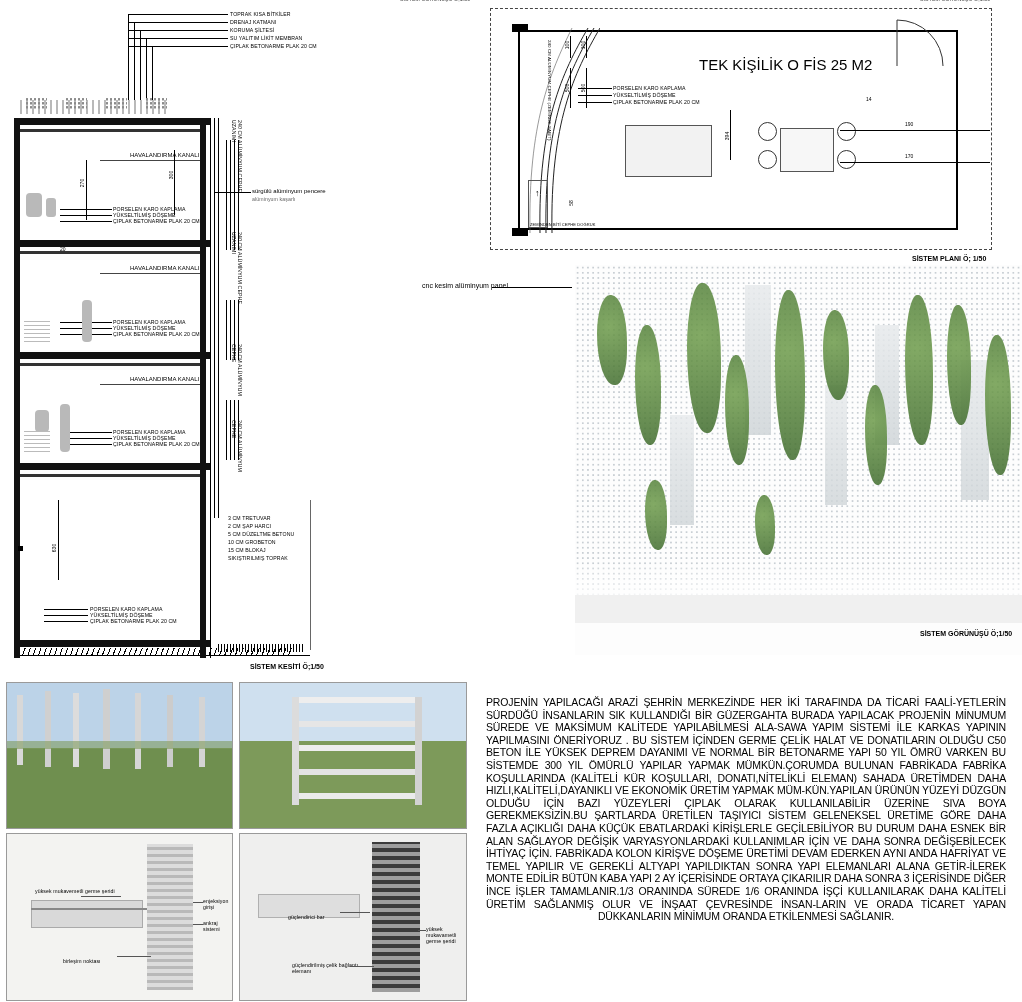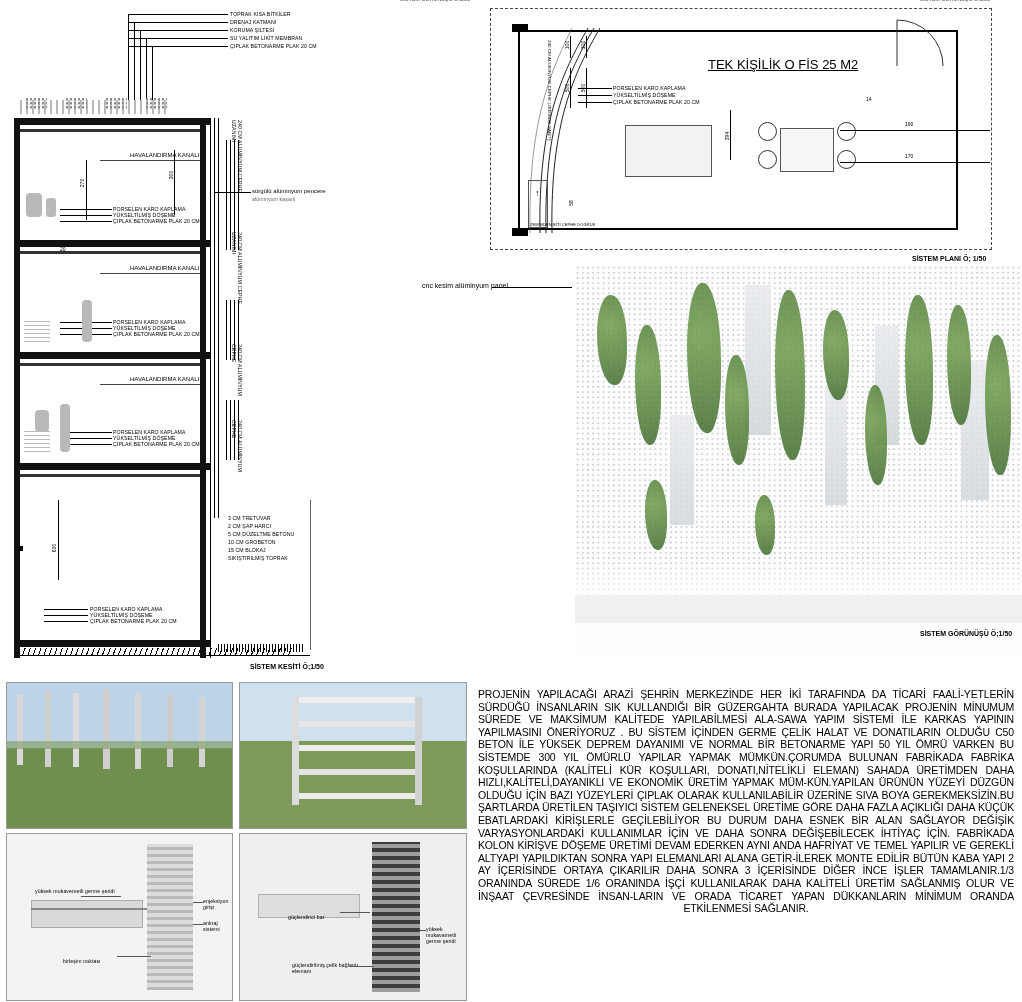--- a/index.html
+++ b/index.html
@@ -33,21 +33,21 @@
   .perf{position:absolute;left:0;top:0;width:447px;height:330px;
         background:radial-gradient(#c9cfd4 0.9px,transparent 1px);background-size:5.2px 5.2px;}
   .panelstrip{position:absolute;background:linear-gradient(180deg,#e7eaec,#cfd5d8);border:0;}
   .veg{position:absolute;border-radius:45% 55% 40% 60%;
        background:radial-gradient(circle at 40% 35%,#6d9b4a,#3f6b2c);opacity:.85;}
   
   .photo{position:absolute;border:1px solid #9a9a9a;overflow:hidden;}
   
   #textblock{position:absolute;left:470px;top:680px;width:552px;height:322px;}
   #textblock h1{font-size:15.5px;text-align:center;margin:8px 0 3px 0;font-weight:bold;letter-spacing:.2px;}
-  #textblock p{font-size:10.5px;line-height:12.6px;text-align:justify;margin:8px;
+  #textblock p{font-size:10.5px;line-height:12.6px;text-align:justify;margin:16px;
                text-align-last:center;letter-spacing:-.15px;}
 </style>
 </head>
 <body>
 
 <div id="section" class="abs">
 
   <div class="ln hline" style="left:128px;top:14px;width:100px;"></div>
   <div class="ln hline" style="left:128px;top:22px;width:100px;"></div>
   <div class="ln hline" style="left:128px;top:30px;width:100px;"></div>
@@ -197,21 +197,21 @@
     <path d="M90,0 C64,45 40,95 42,205" stroke="#222" fill="none" stroke-width="1"></path>
     <path d="M62,0 C40,45 18,95 20,205" stroke="#555" fill="none" stroke-width="0.6"></path>
   </svg>
 
   <div class="rectln" style="left:128px;top:180px;width:18px;height:46px;"></div>
   <div class="abs" style="left:135px;top:188px;font-size:9px;">↑</div>
   <div class="abs tiny" style="left:130px;top:222px;font-size:4px;">ZEMİNDEN BİTİ CEPHE DOĞRUK</div>
 
   <div class="abs tiny" style="left:152px;top:40px;width:120px;transform:rotate(90deg);transform-origin:0 0;font-size:4.4px;">240 CM ALÜMİNYUM CEPHE (ZEMİNDE SABİT)</div>
 
-  <div class="abs lbl8" style="left:308px;top:60px;font-size:13px;text-decoration:underline;">TEK KİŞİLİK O       FİS 25 M2</div>
+  <div class="abs lbl8" style="left:299px;top:60px;font-size:15px;">TEK KİŞİLİK O       FİS 25 M2</div>
 
   <div class="leader" style="left:178px;top:88px;width:34px;"></div>
   <div class="leader" style="left:178px;top:95px;width:34px;"></div>
   <div class="leader" style="left:178px;top:102px;width:34px;"></div>
   <div class="abs tiny" style="left:213px;top:85px;">PORSELEN KARO KAPLAMA</div>
   <div class="abs tiny" style="left:213px;top:92px;">YÜKSELTİLMİŞ DÖŞEME</div>
   <div class="abs tiny" style="left:213px;top:99px;">ÇIPLAK BETONARME PLAK 20 CM</div>
 
   <div class="rectln" style="left:225px;top:125px;width:85px;height:50px;background:#f2f2f2;"></div>
   <div class="rectln" style="left:380px;top:128px;width:52px;height:42px;background:#f7f7f7;"></div>

